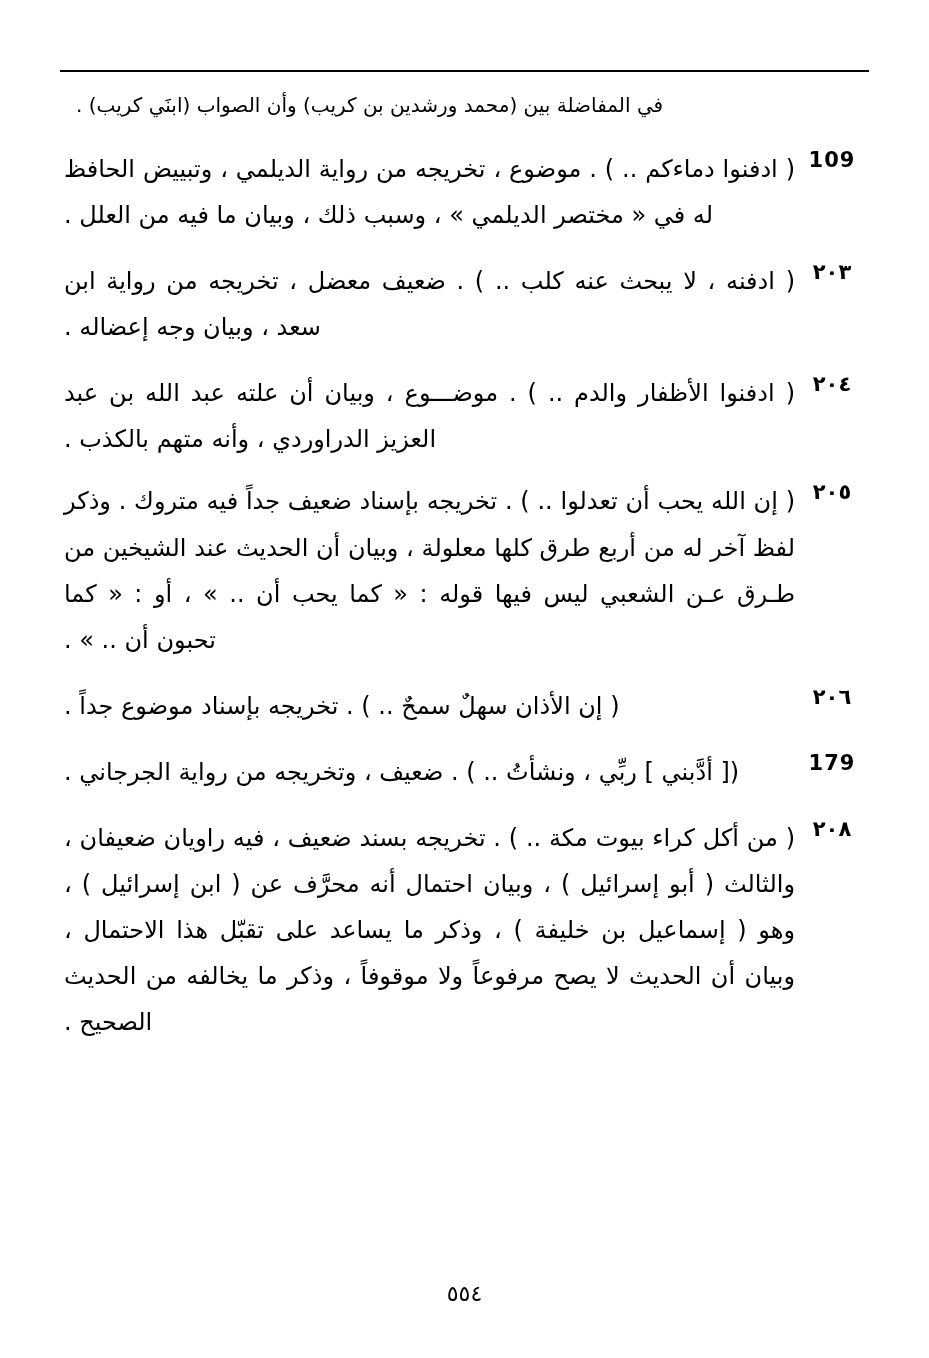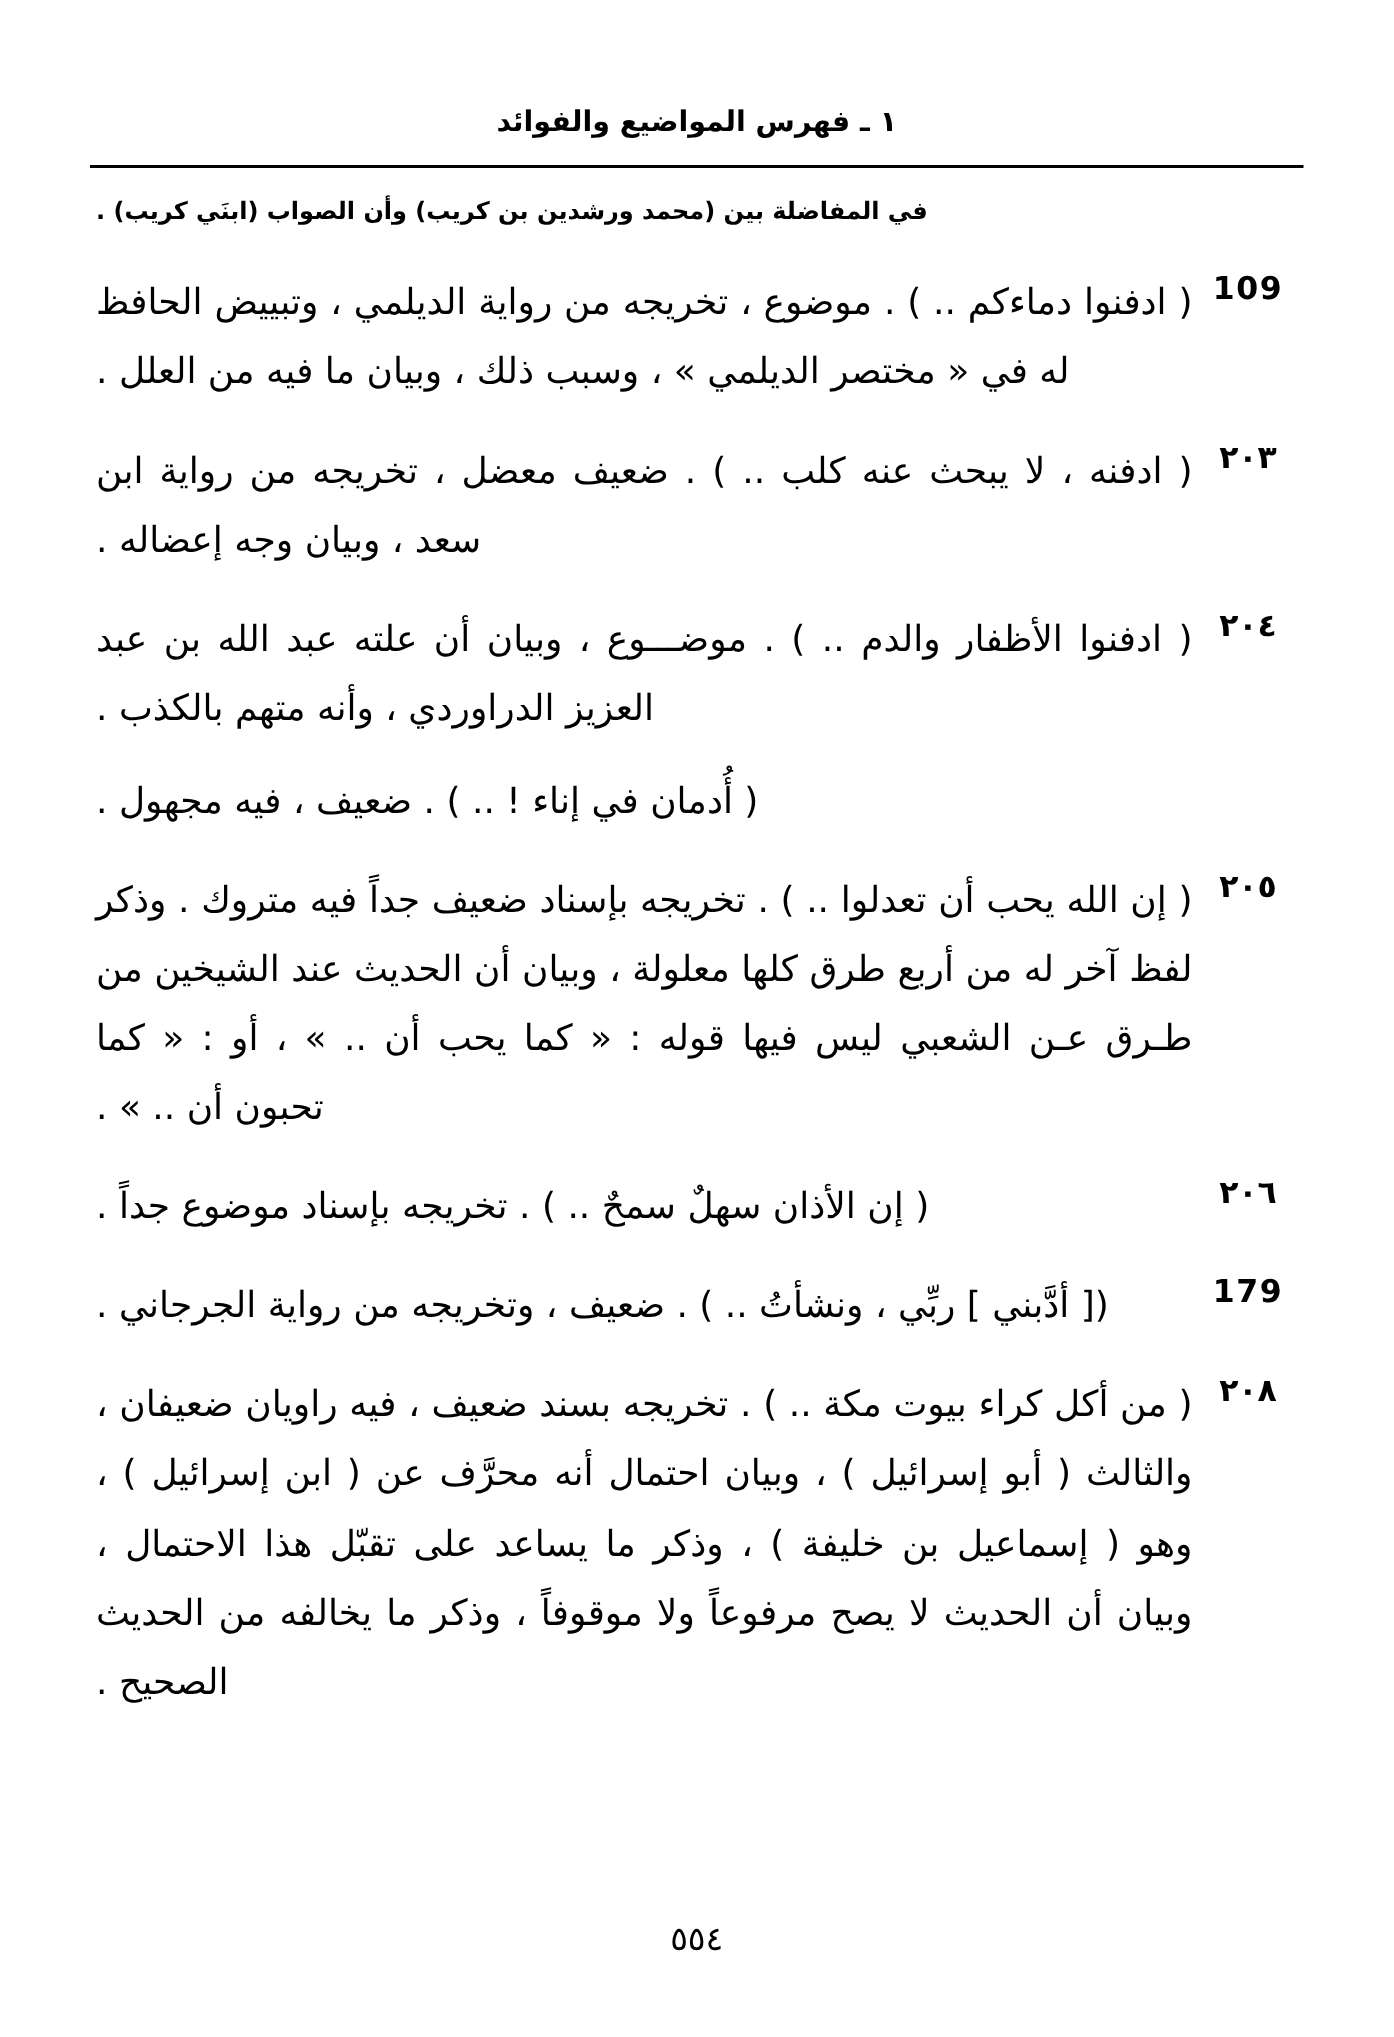--- a/index.html
+++ b/index.html
@@ -62,48 +62,46 @@
     line-height: 1.92;
     text-align: justify;
     text-align-last: left;
     direction: rtl;
     padding-left: 4px;
   }
   .entry.no-num .entry-num {
     visibility: hidden;
   }
   .lead-line {
-    font-size: 16px;
+    font-size: 20px;
     line-height: 1.9;
     direction: rtl;
     text-align: justify;
     text-align-last: left;
-    margin: 0 74px 22px 0;
+    margin: 0 74px 22px 12px;
     padding-left: 4px;
-    font-weight: bold;
   }
   .folio {
     position: absolute;
     bottom: 52px;
     left: 0;
     width: 100%;
     text-align: center;
     font-size: 22px;
     font-weight: 400;
     letter-spacing: 1px;
     direction: rtl;
   }
   .tight { margin-bottom: 16px; }
 </style>
 </head>
 <body>
 
 <div class="page">
 
-  <div class="running-head">١ ـ فهرس المواضيع والفوائد</div>
   <hr class="rule">
 
   <div class="body-area">
 
     <div class="lead-line">في المفاضلة بين (محمد ورشدين بن كريب) وأن الصواب (ابنَي كريب) .</div>
 
     <div class="entry">
       <div class="entry-num">109</div>
       <div class="entry-text">( ادفنوا دماءكم  .. ) . موضوع ، تخريجه من رواية الديلمي ، وتبييض الحافظ له في « مختصر الديلمي » ، وسبب ذلك ، وبيان ما فيه من العلل .</div>
     </div>
@@ -111,24 +109,20 @@
     <div class="entry">
       <div class="entry-num">٢٠٣</div>
       <div class="entry-text">( ادفنه ، لا يبحث عنه كلب  .. ) . ضعيف معضل ، تخريجه من رواية ابن سعد ، وبيان وجه إعضاله .</div>
     </div>
 
     <div class="entry tight">
       <div class="entry-num">٢٠٤</div>
       <div class="entry-text">( ادفنوا الأظفار والدم  .. ) . موضـــوع ، وبيان أن علته عبد الله بن عبد العزيز الدراوردي ، وأنه متهم بالكذب .</div>
     </div>
 
-    <div class="entry no-num">
-      <div class="entry-num"></div>
-      <div class="entry-text">( أُدمان في إناء !  .. ) . ضعيف ، فيه مجهول .</div>
-    </div>
 
     <div class="entry">
       <div class="entry-num">٢٠٥</div>
       <div class="entry-text">( إن الله يحب أن تعدلوا  .. ) . تخريجه بإسناد ضعيف جداً فيه متروك . وذكر لفظ آخر له من أربع طرق كلها معلولة ، وبيان أن الحديث عند الشيخين من طـرق عـن الشعبي ليس فيها قوله : « كما يحب أن  .. » ، أو : « كما تحبون أن  .. » .</div>
     </div>
 
     <div class="entry">
       <div class="entry-num">٢٠٦</div>
       <div class="entry-text">( إن الأذان سهلٌ سمحٌ  .. ) . تخريجه بإسناد موضوع جداً .</div>
     </div>

